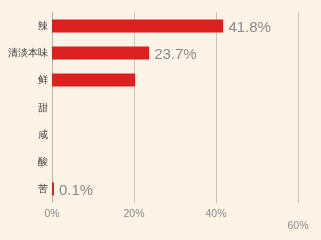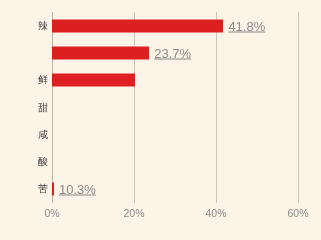--- a/index.html
+++ b/index.html
@@ -77,25 +77,24 @@
   }
 
   .bar {
     height: 13px;
     background: #DC2020;
     display: block;
   }
 
   .val-label {
     margin-left: 5px;
-    font-size: 13px;
+    font-size: 15px;
     color: #8A8A8A;
     white-space: nowrap;
     line-height: 1;
-    text-decoration: underline;
   }
 
   .x-tick {
     position: absolute;
     top: 208px;
     font-size: 10.5px;
     color: #8A8A8A;
     transform: translateX(-50%);
     white-space: nowrap;
     line-height: 1;
@@ -117,20 +116,21 @@
 
       <div class="bar-row">
         <span class="cat-label">辣</span>
         <div class="bar-wrap">
           <span class="bar" style="width: 171.38px;"></span>
           <span class="val-label">41.8%</span>
         </div>
       </div>
 
       <div class="bar-row">
+        <span class="cat-label">清淡本味</span>
         <div class="bar-wrap">
           <span class="bar" style="width: 97.17px;"></span>
           <span class="val-label">23.7%</span>
         </div>
       </div>
 
       <div class="bar-row">
         <span class="cat-label">鲜</span>
         <div class="bar-wrap">
           <span class="bar" style="width: 83.23px;"></span>
@@ -146,25 +146,25 @@
       </div>
 
       <div class="bar-row">
         <span class="cat-label">酸</span>
       </div>
 
       <div class="bar-row">
         <span class="cat-label">苦</span>
         <div class="bar-wrap">
           <span class="bar" style="width:2px;"></span>
-          <span class="val-label">10.3%</span>
+          <span class="val-label">0.1%</span>
         </div>
       </div>
 
     </div>
 
     <div class="x-tick" style="left:52px;">0%</div>
     <div class="x-tick" style="left:134px;text-align:right;">20%</div>
     <div class="x-tick" style="left:216px;">40%</div>
-    <div class="x-tick" style="left:298px;">60%</div>
+    <div class="x-tick" style="left:298px;margin-top:12px;">60%</div>
 
   </div>
 </div>
 
 </body></html>

